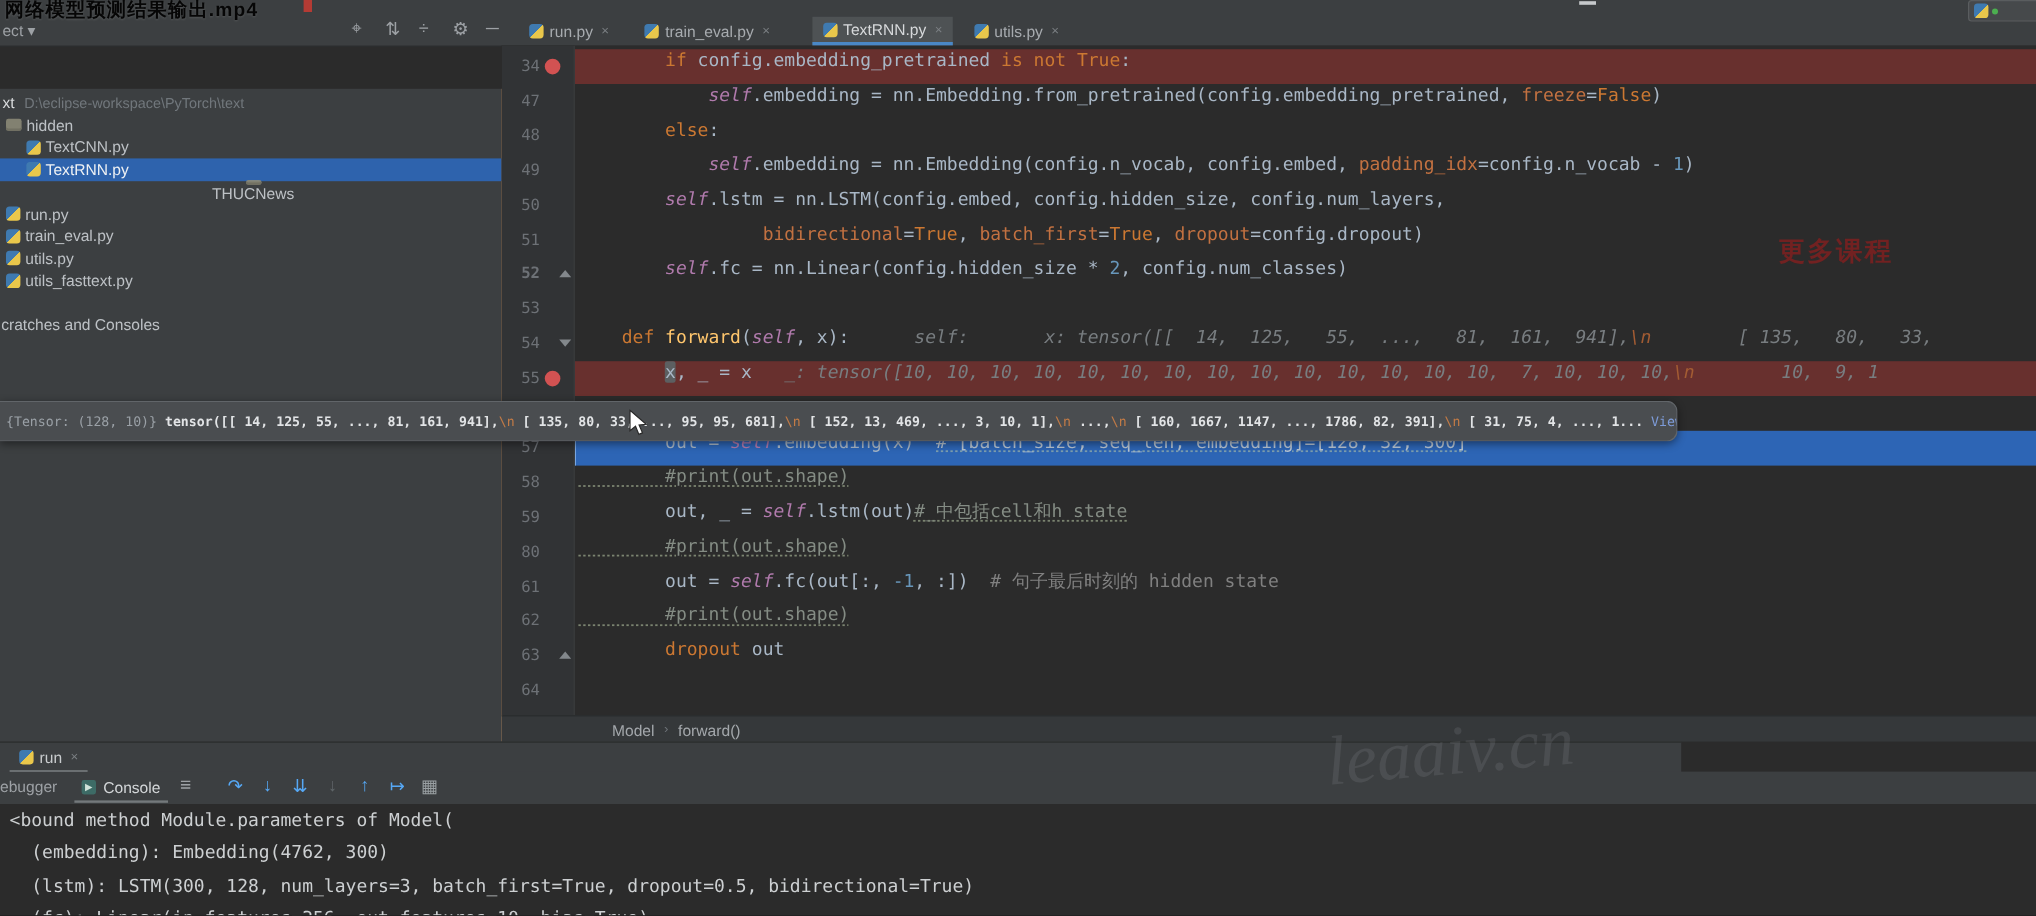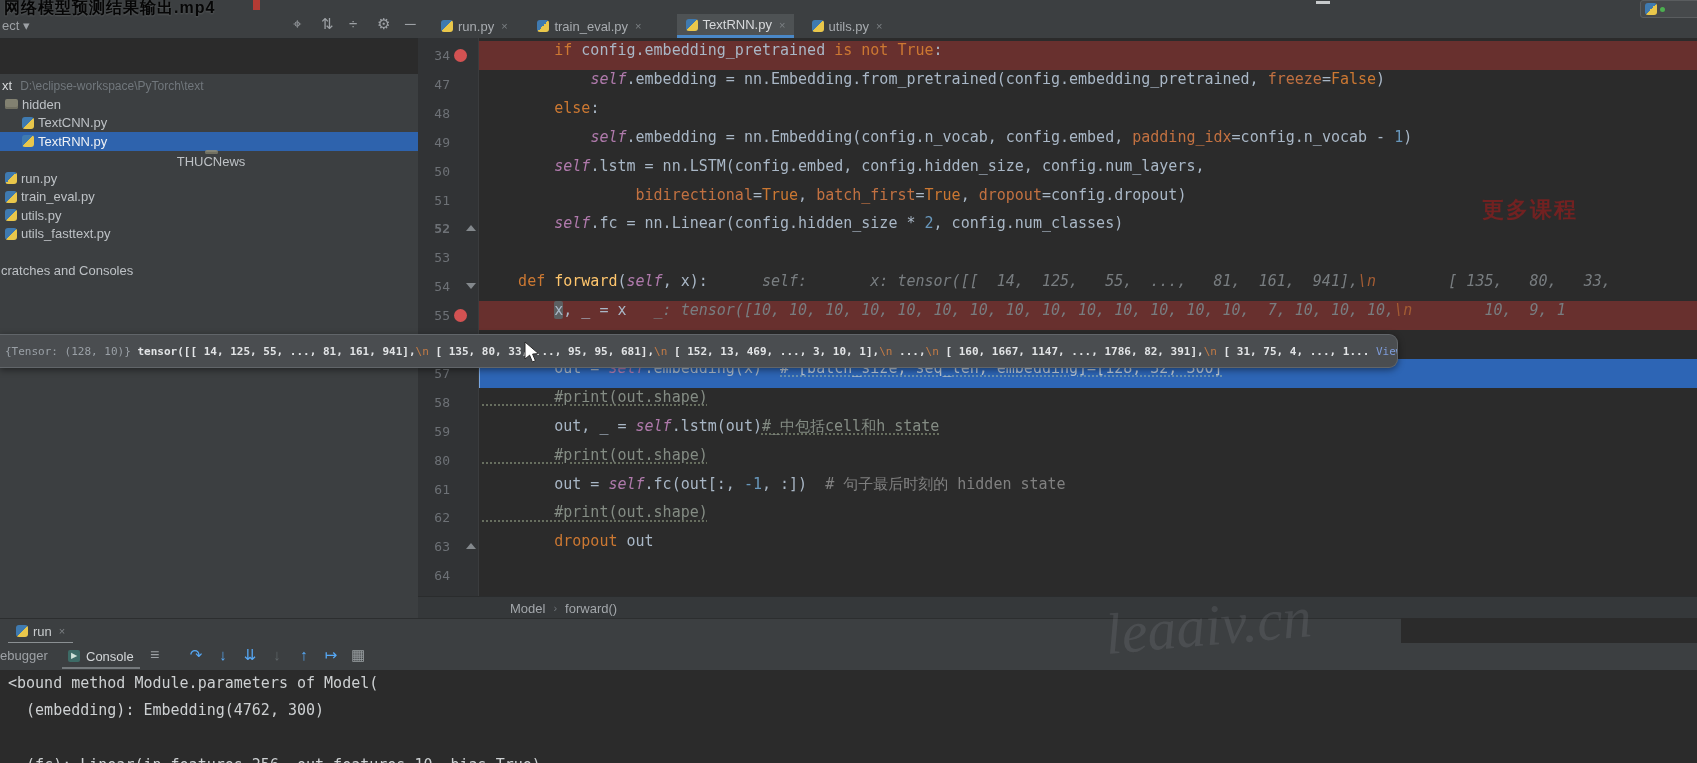--- a/index.html
+++ b/index.html
@@ -270,19 +270,20 @@
           <span class="abs dbg-icon" style="left: 239px; color: rgb(86, 168, 245);">⇊</span>
           <span class="abs dbg-icon" style="left: 266px; color: rgb(95, 101, 104);">↓</span>
           <span class="abs dbg-icon" style="left: 293px; color: rgb(86, 168, 245);">↑</span>
           <span class="abs dbg-icon" style="left: 320px; color: rgb(86, 168, 245);">↦</span>
           <span class="abs dbg-icon" style="left: 347px; color: rgb(154, 160, 163);">▦</span>
         </div>
     </div>
     <div id="console-out">
         <div class="console-line" style="top: 4px;">&lt;bound method Module.parameters of Model(</div>
         <div class="console-line" style="top: 31.4px;">  (embedding): Embedding(4762, 300)</div>
+        <div class="console-line" style="top: 58.8px;">  (lstm): LSTM(300, 128, num_layers=3, batch_first=True, dropout=0.5, bidirectional=True)</div>
         <div class="console-line" style="top: 86.2px;">  (fc): Linear(in_features=256, out_features=10, bias=True)</div>
       </div>
   </div>
 
   <div id="wm-red" class="abs">更多课程</div>
   <div id="wm-ghost" class="abs">leaaiv.cn</div>
 </div>
 
 </body></html>

